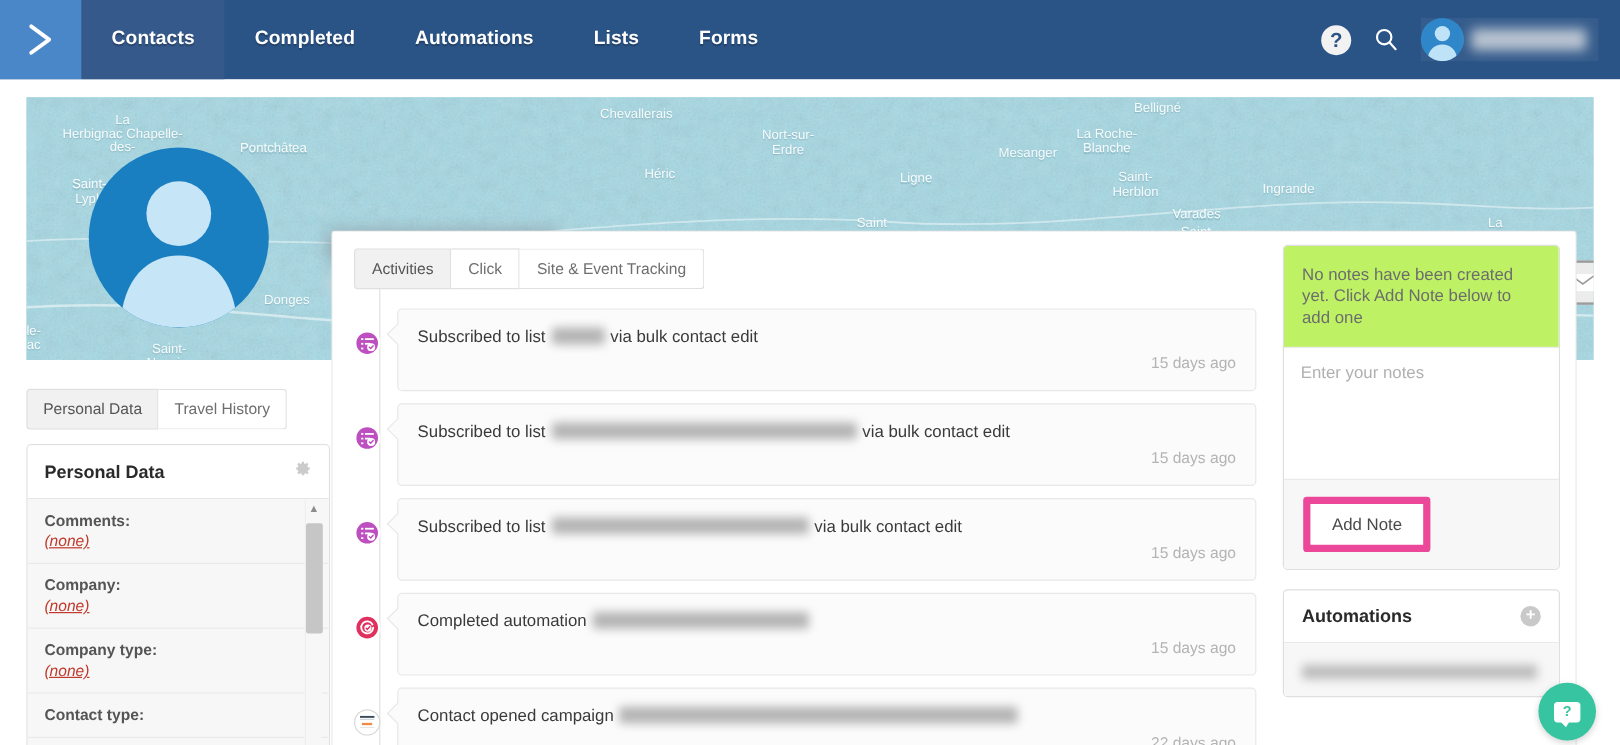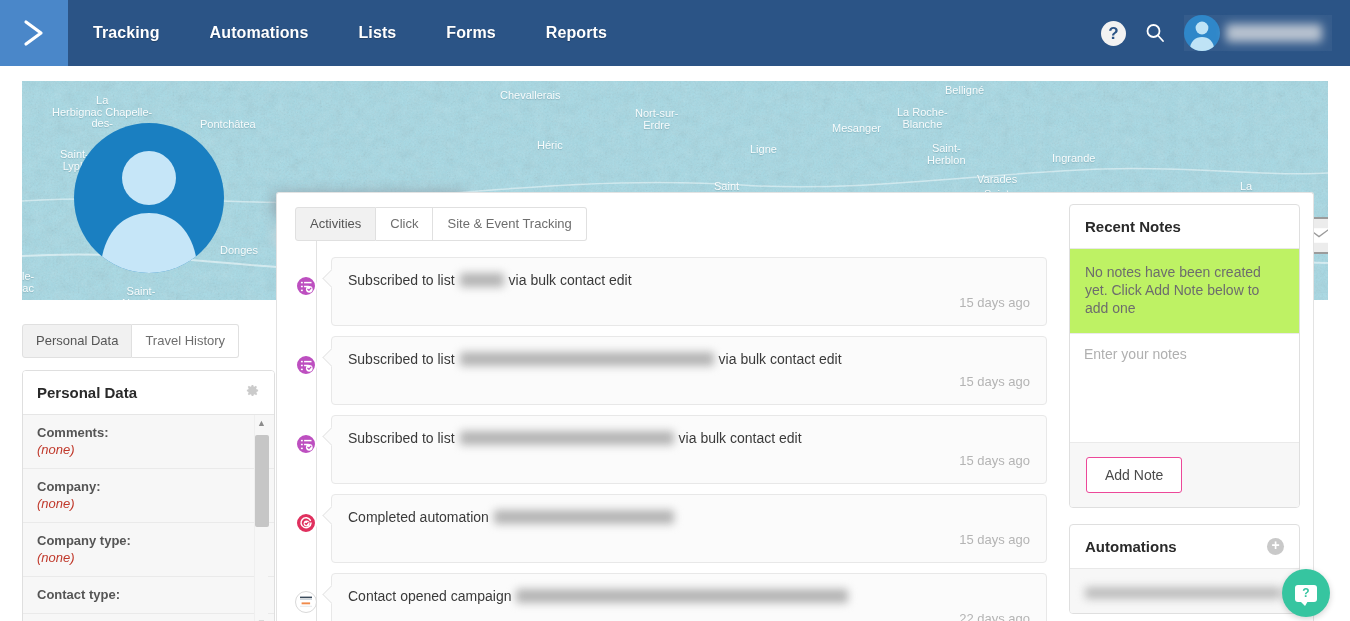--- a/index.html
+++ b/index.html
@@ -151,21 +151,21 @@
     background: #ffffff;
     border-bottom: 1px solid #e6e6e6;
   }
   .panel-title { font-size: 15px; font-weight: bold; color: #2a2a2a; }
   .panel-body { background: #f7f7f7; position: relative; }
   .field-row {
     padding: 10px 14px 11px;
     border-bottom: 1px solid #eaeaea;
   }
   .field-label { font-size: 13px; font-weight: bold; color: #555; }
-  .field-value { font-size: 13px; font-style: italic; color: #c0392b; margin-top: 2px; }
+  .field-value { font-size: 13px; font-style: italic; color: #c0392b; margin-top: 2px; text-decoration: underline; }
 
   .scroll-rail {
     position: absolute; right: 6px; top: 0; width: 14px; height: 100%;
     background: #f7f7f7; border-left: 1px solid #efefef;
     display: flex; flex-direction: column; align-items: center;
   }
   .scroll-arrow { font-size: 9px; color: #8c8c8c; padding: 3px 0; cursor: pointer; }
   .scroll-track { flex: 1; width: 14px; position: relative; }
   .scroll-thumb {
     position: absolute; top: 4px; left: 0;
@@ -291,21 +291,21 @@
     background: #ffffff;
   }
   .notes-area::placeholder { color: #b0b0b0; }
   .notes-foot {
     background: #f7f7f7;
     border-top: 1px solid #eaeaea;
     padding: 14px 16px;
   }
   .add-note-btn {
     background: #ffffff;
-    border: 1px solid #ec4899; border-radius: 3px;
+    border: 6px solid #ec4899; border-radius: 3px;
     padding: 9px 18px;
     font-size: 14px; color: #4a4a4a;
     font-family: "Liberation Sans", sans-serif;
     cursor: pointer;
   }
   .plus-circle {
     width: 17px; height: 17px; border-radius: 50%;
     background: #c9c9c9; color: #ffffff;
     font-size: 14px; line-height: 15px; text-align: center;
     cursor: pointer; font-weight: bold;
@@ -342,34 +342,34 @@
 </head>
 <body>
 
 <div class="navbar">
   <div class="brand">
     <svg width="30" height="30" viewBox="0 0 30 30">
       <path d="M7 4 L22 15 L7 26" fill="none" stroke="#ffffff" stroke-width="3.2" stroke-linecap="round" stroke-linejoin="round"></path>
     </svg>
   </div>
   <div class="nav-items">
+    <div class="nav-item active">
+        <span>Contacts</span>
+      </div>
     <div class="nav-item">
-        <span>Tracking</span>
+        <span>Completed</span>
       </div>
     <div class="nav-item">
         <span>Automations</span>
       </div>
     <div class="nav-item">
         <span>Lists</span>
       </div>
     <div class="nav-item">
         <span>Forms</span>
-      </div>
-    <div class="nav-item">
-        <span>Reports</span>
       </div>
   </div>
   <div class="nav-right">
     <div class="icon-help">
         <span>?</span>
       </div>
     <div class="icon-search">
       <svg width="22" height="22" viewBox="0 0 22 22">
         <circle cx="9.5" cy="9" r="6" fill="none" stroke="#ffffff" stroke-width="1.8"></circle>
         <line x1="14" y1="13.5" x2="19" y2="19" stroke="#ffffff" stroke-width="1.8" stroke-linecap="round"></line>
@@ -614,23 +614,20 @@
         <div class="feed-time">22 days ago</div>
       </div>
     </div>
 
   </div>
 </div>
 
 <div class="side-panels">
 
   <div class="side-panel">
-    <div class="side-head">
-      <span class="side-title">Recent Notes</span>
-    </div>
     <div class="notes-empty">No notes have been created yet. Click Add Note below to add one</div>
     <textarea class="notes-area" placeholder="Enter your notes" style=""></textarea>
     <div class="notes-foot">
       <button class="add-note-btn">Add Note</button>
     </div>
   </div>
 
   <div class="side-panel">
     <div class="side-head">
       <span class="side-title">Automations</span>

